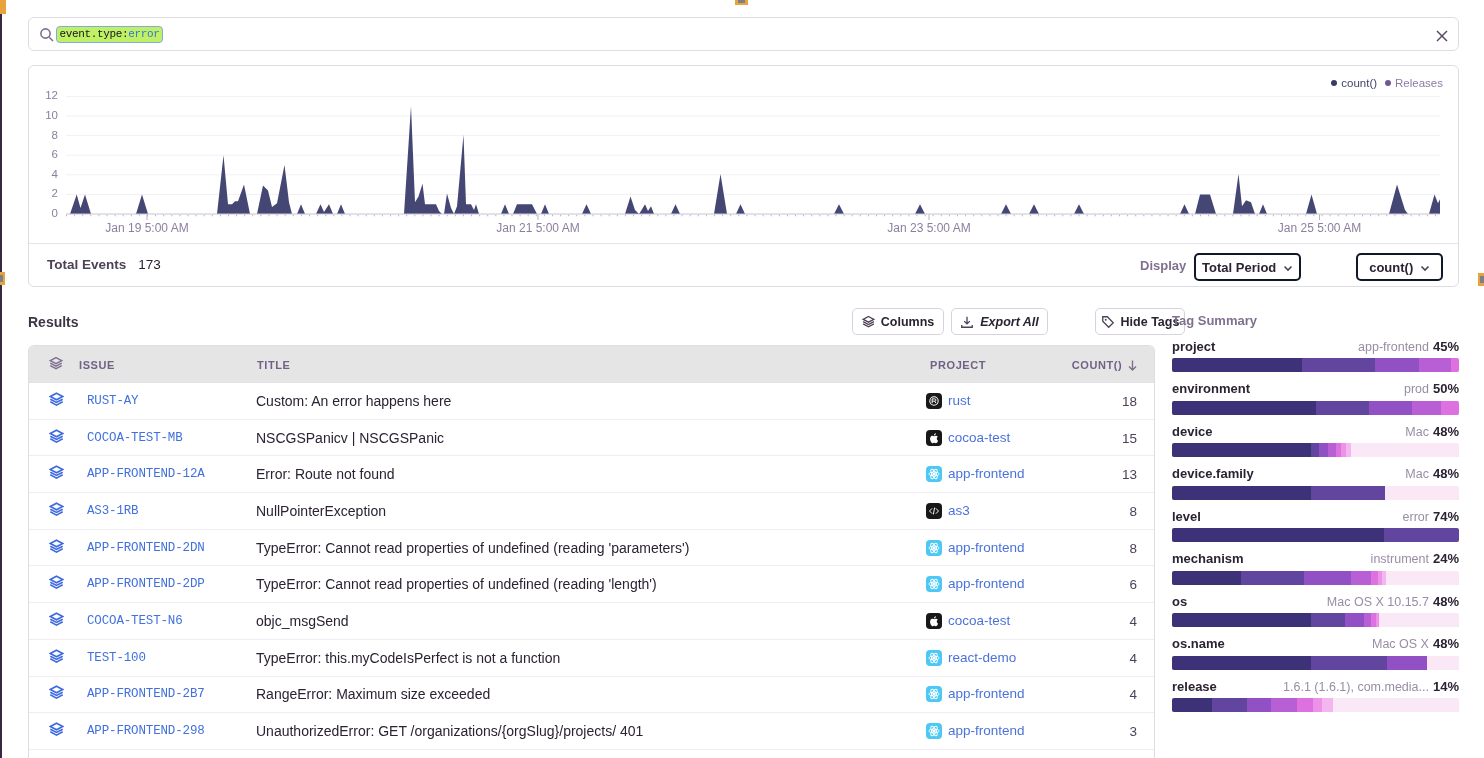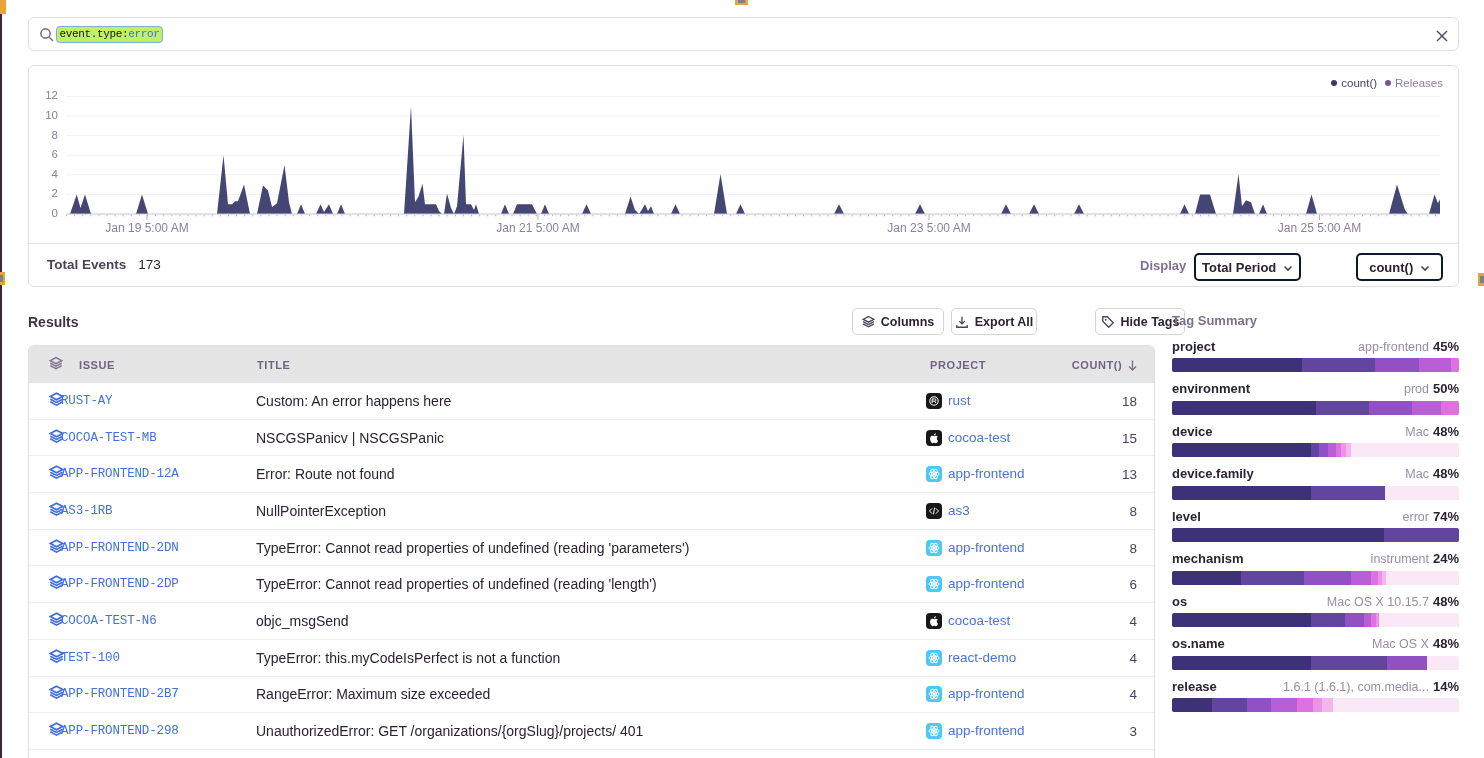--- a/index.html
+++ b/index.html
@@ -44,21 +44,21 @@
   display:flex; align-items:center; justify-content:center; }
 .rbtn svg { margin-right:6px; }
 
 
 #table { left:28px; top:345px; width:1127px; height:413px; border:1px solid #e0dce5;
   border-radius:6px 6px 0 0; border-bottom:none; background:#fff; overflow:hidden; position:absolute;}
 #thead { height:37px; background:#e5e5e5; border-bottom:1px solid #e4e0e9;
   position:relative; font-size:11px; font-weight:bold; letter-spacing:0.6px; color:#6f6287; }
 .trow { height:36.7px; border-bottom:1px solid #f0edf2; position:relative; }
 .cicon { position:absolute; left:20px; top:50%; transform:translateY(-50%); }
-.cissue { position:absolute; left:32px; top:50%; transform:translateY(-50%);
+.cissue { position:absolute; left:58px; top:50%; transform:translateY(-50%);
   font-family:"Liberation Mono", monospace; font-size:12.5px; letter-spacing:-0.15px; color:#4270dd; }
 .ctitle { position:absolute; left:227px; top:50%; transform:translateY(-50%); font-size:14px; color:#2b2233; }
 .cproj { position:absolute; left:897px; top:50%; transform:translateY(-50%); font-size:13.5px; color:#4a72da; }
 .cproj .pic { display:inline-block; width:16px; height:16px; border-radius:4px; vertical-align:-4px; margin-right:6px; }
 .ccount { position:absolute; right:17px; top:50%; transform:translateY(-50%); font-size:13.5px; color:#4d4158; }
 
 
 #tags { left:1172px; top:313px; width:287px; position:absolute; }
 #tags h3 { font-size:13px; font-weight:bold; color:#80708f; margin-bottom:10.5px; }
 .tag { margin-bottom:9px; }
@@ -151,21 +151,21 @@
       </g>
     </svg>
   </div>
 
   <div class="abs" id="results-title">Results</div>
   <div class="rbtn" style="left:852px;width:92px;"><svg width="13" height="13" viewBox="0 0 16 16" fill="none" stroke="#4d4158" stroke-width="1.6">
         <path d="M8 1.8 L14.6 5.3 L8 8.8 L1.4 5.3 Z"></path>
         <path d="M1.4 8.2 L8 11.7 L14.6 8.2"></path>
         <path d="M1.4 11 L8 14.5 L14.6 11"></path>
       </svg>Columns</div>
-  <div class="rbtn" style="left:951px;width:86px;"><svg width="14" height="14" viewBox="0 0 16 16" fill="none" stroke="#4d4158" stroke-width="1.5">
+  <div class="rbtn" style="left:951px;width:97px;font-style:italic;"><svg width="14" height="14" viewBox="0 0 16 16" fill="none" stroke="#4d4158" stroke-width="1.5">
         <path d="M8 2 L8 10 M4.8 7 L8 10.2 L11.2 7"></path>
         <path d="M2 11.5 L2 14 L14 14 L14 11.5"></path>
       </svg>Export All</div>
   <div class="rbtn" style="left:1095px;width:90px;"><svg width="14" height="14" viewBox="0 0 16 16" fill="none" stroke="#4d4158" stroke-width="1.5">
         <path d="M2 2 L7.2 2 L14 8.8 L8.8 14 L2 7.2 Z"></path>
         <circle cx="5.4" cy="5.4" r="1.1" fill="#4d4158" stroke="none"></circle>
       </svg>Hide Tags</div>
 
   <div id="table">
     <div id="thead">

